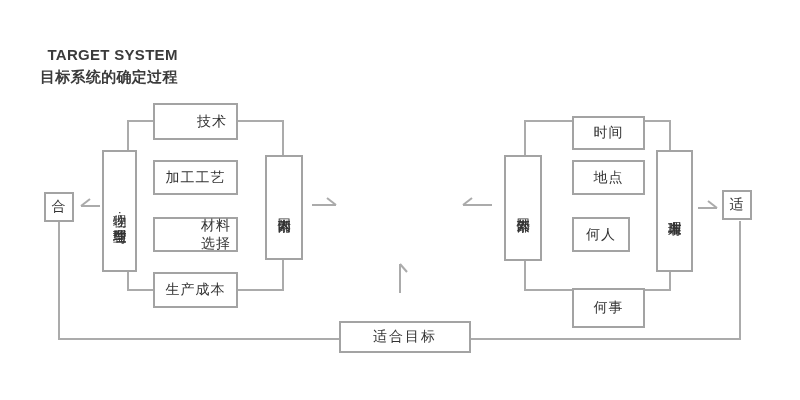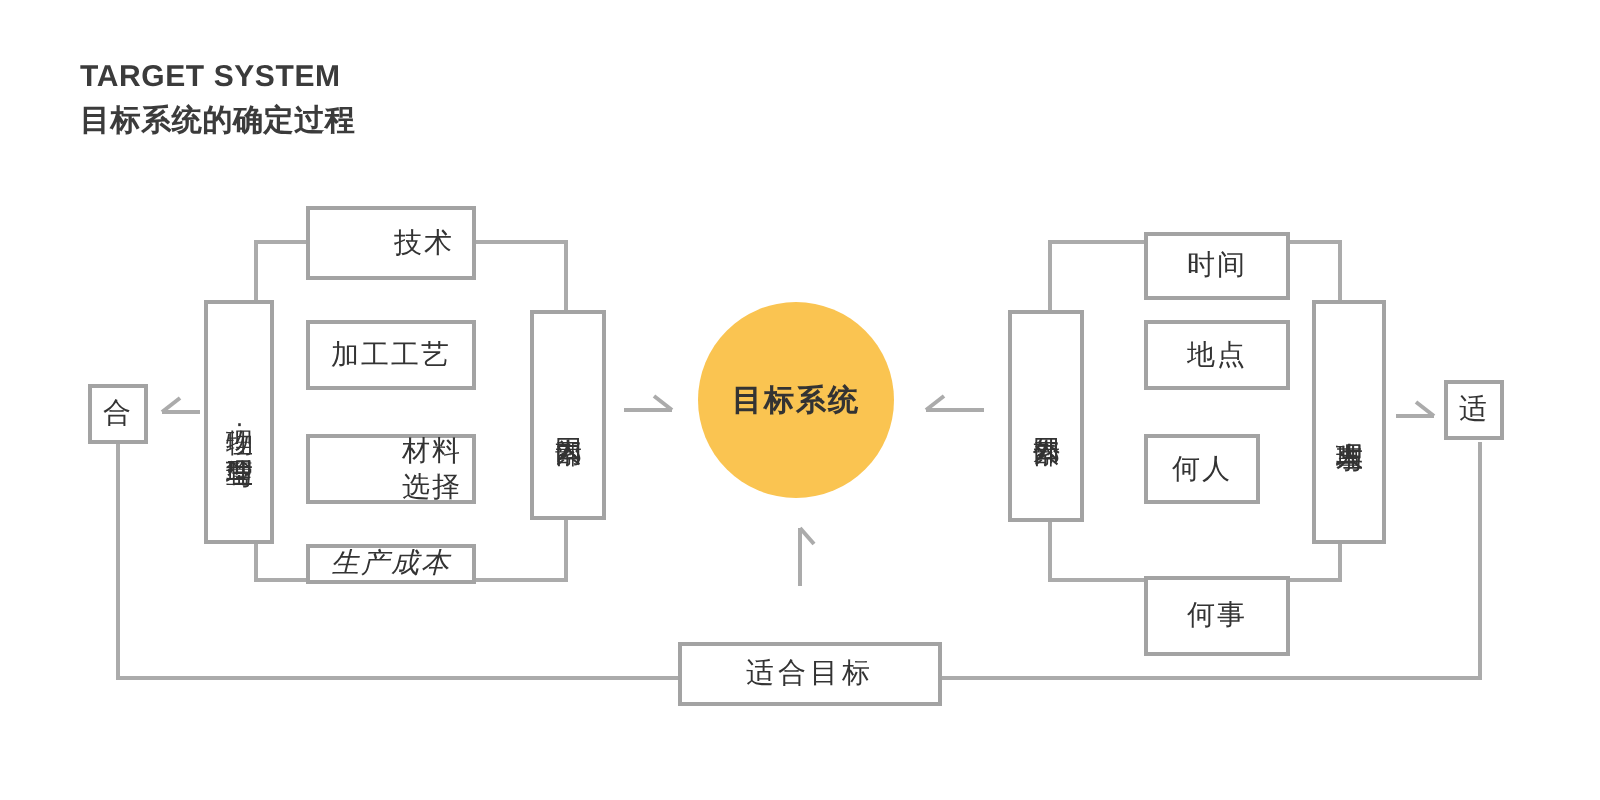--- a/index.html
+++ b/index.html
@@ -26,26 +26,27 @@
     pointer-events: none;
   }
   #connector-svg path {
     fill: none;
     stroke: var(--line);
     stroke-width: 2;
   }
   .title-block {
     position: absolute;
     left: 40px;
-    top: 28px;
+    top: 44px;
     color: var(--title);
     font-weight: bold;
     font-size: 15px;
     line-height: 1.45;
     letter-spacing: 0.3px;
+    text-align: right;
   }
   .box {
     position: absolute;
     box-sizing: border-box;
     background: #fff;
     border: 2px solid var(--border);
     color: var(--text);
     font-size: 14px;
     display: flex;
     align-items: center;
@@ -130,25 +131,24 @@
     <div>目标系统的确定过程</div>
   </div>
 
   <div class="box" style="left:44px; top:192px; width:30px; height:30px;">合</div>
 
   <div class="box vbox" style="left:102px; top:150px; width:35px; height:122px;">物理·型理与管理</div>
 
   <div class="box" style="left:153px; top:103px; width:85px; height:37px;padding-left:33px;">技术</div>
   <div class="box" style="left:153px; top:160px; width:85px; height:35px;font-family:Liberation Serif, serif;">加工工艺</div>
   <div class="box" style="left:153px; top:217px; width:85px; height:35px;padding-left:41px;">材料选择</div>
-  <div class="box" style="left:153px; top:272px; width:85px; height:20px;font-style:italic;">生产成本</div>
+  <div class="box" style="left:153px; top:272px; width:85px; height:36px;">生产成本</div>
 
   <div class="box vbox" style="left:265px; top:155px; width:38px; height:105px;">内部因素</div>
 
-  <div class="circle" style="left:349px; top:151px; width:98px; height:98px;">目标系统</div>
 
   <div class="box vbox" style="left:504px; top:155px; width:38px; height:106px;">外部因素</div>
 
   <div class="box" style="left:572px; top:116px; width:73px; height:34px;">时间</div>
   <div class="box" style="left:572px; top:160px; width:73px; height:35px;">地点</div>
   <div class="box" style="left:572px; top:217px; width:58px; height:35px;">何人</div>
   <div class="box" style="left:572px; top:288px; width:73px; height:40px;">何事</div>
 
   <div class="box vbox" style="left:656px; top:150px; width:37px; height:122px;">人理与事理</div>
 

